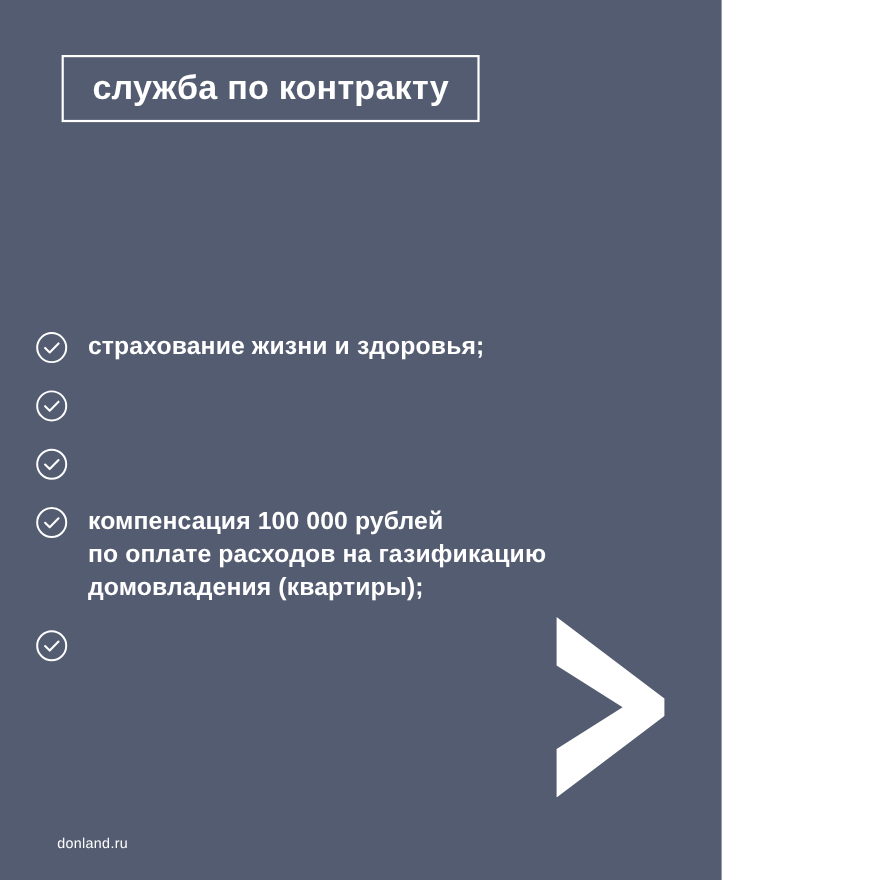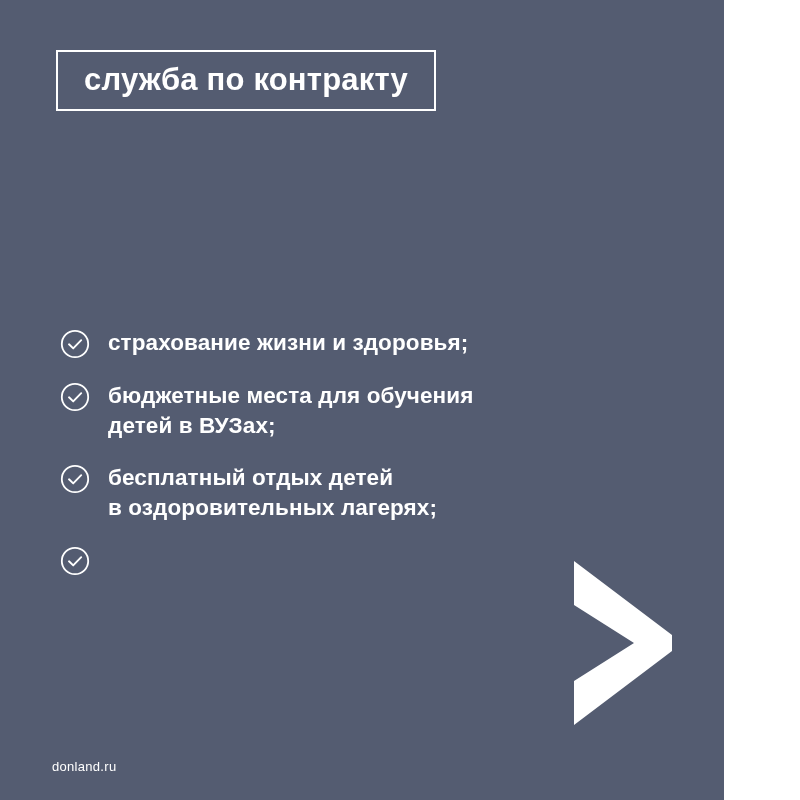--- a/index.html
+++ b/index.html
@@ -5,21 +5,21 @@
   html, body {
     margin: 0;
     padding: 0;
   }
   body {
     background: #ffffff;
     font-family: "Liberation Sans", sans-serif;
   }
   .poster {
     position: relative;
-    width: 724px;
+    width: 656px;
     height: 800px;
     background: #545c71;
     overflow: hidden;
     box-sizing: border-box;
   }
   .title-box {
     position: absolute;
     left: 56px;
     top: 50px;
     border: 2px solid #ffffff;
@@ -29,24 +29,23 @@
   .title-text {
     color: #ffffff;
     font-size: 31px;
     font-weight: bold;
     line-height: 1;
     white-space: nowrap;
     letter-spacing: 0.2px;
   }
   .list {
     position: absolute;
-    left: 60px;
+    left: 32px;
     top: 300px;
     width: 620px;
-    margin-top: 28px;
   }
   .list-item {
     display: flex;
     align-items: flex-start;
     margin-bottom: 22px;
   }
   .check-icon {
     flex: 0 0 auto;
     width: 30px;
     height: 30px;
@@ -102,35 +101,42 @@
       <span class="item-text">страхование жизни и здоровья;</span>
     </div>
 
     <div class="list-item">
       <span class="check-icon">
         <svg width="30" height="30" viewBox="0 0 30 30" aria-hidden="true">
           <circle cx="15" cy="15" r="13.2" fill="none" stroke="#ffffff" stroke-width="1.8"></circle>
           <path d="M9 15.3 L13.2 19.4 L21.2 11.2" fill="none" stroke="#ffffff" stroke-width="1.9" stroke-linecap="round" stroke-linejoin="round"></path>
         </svg>
       </span>
-      <span class="item-text">бюджетные места для обучения
-детей в ВУЗах;</span>
     </div>
 
     <div class="list-item">
       <span class="check-icon">
         <svg width="30" height="30" viewBox="0 0 30 30" aria-hidden="true">
           <circle cx="15" cy="15" r="13.2" fill="none" stroke="#ffffff" stroke-width="1.8"></circle>
           <path d="M9 15.3 L13.2 19.4 L21.2 11.2" fill="none" stroke="#ffffff" stroke-width="1.9" stroke-linecap="round" stroke-linejoin="round"></path>
         </svg>
       </span>
-      <span class="item-text">бесплатный отдых детей
-в оздоровительных лагерях;</span>
     </div>
 
+    <div class="list-item">
+      <span class="check-icon">
+        <svg width="30" height="30" viewBox="0 0 30 30" aria-hidden="true">
+          <circle cx="15" cy="15" r="13.2" fill="none" stroke="#ffffff" stroke-width="1.8"></circle>
+          <path d="M9 15.3 L13.2 19.4 L21.2 11.2" fill="none" stroke="#ffffff" stroke-width="1.9" stroke-linecap="round" stroke-linejoin="round"></path>
+        </svg>
+      </span>
+      <span class="item-text">компенсация 100 000 рублей
+по оплате расходов на газификацию
+домовладения (квартиры);</span>
+    </div>
 
     <div class="list-item">
       <span class="check-icon">
         <svg width="30" height="30" viewBox="0 0 30 30" aria-hidden="true">
           <circle cx="15" cy="15" r="13.2" fill="none" stroke="#ffffff" stroke-width="1.8"></circle>
           <path d="M9 15.3 L13.2 19.4 L21.2 11.2" fill="none" stroke="#ffffff" stroke-width="1.9" stroke-linecap="round" stroke-linejoin="round"></path>
         </svg>
       </span>
     </div>
 

